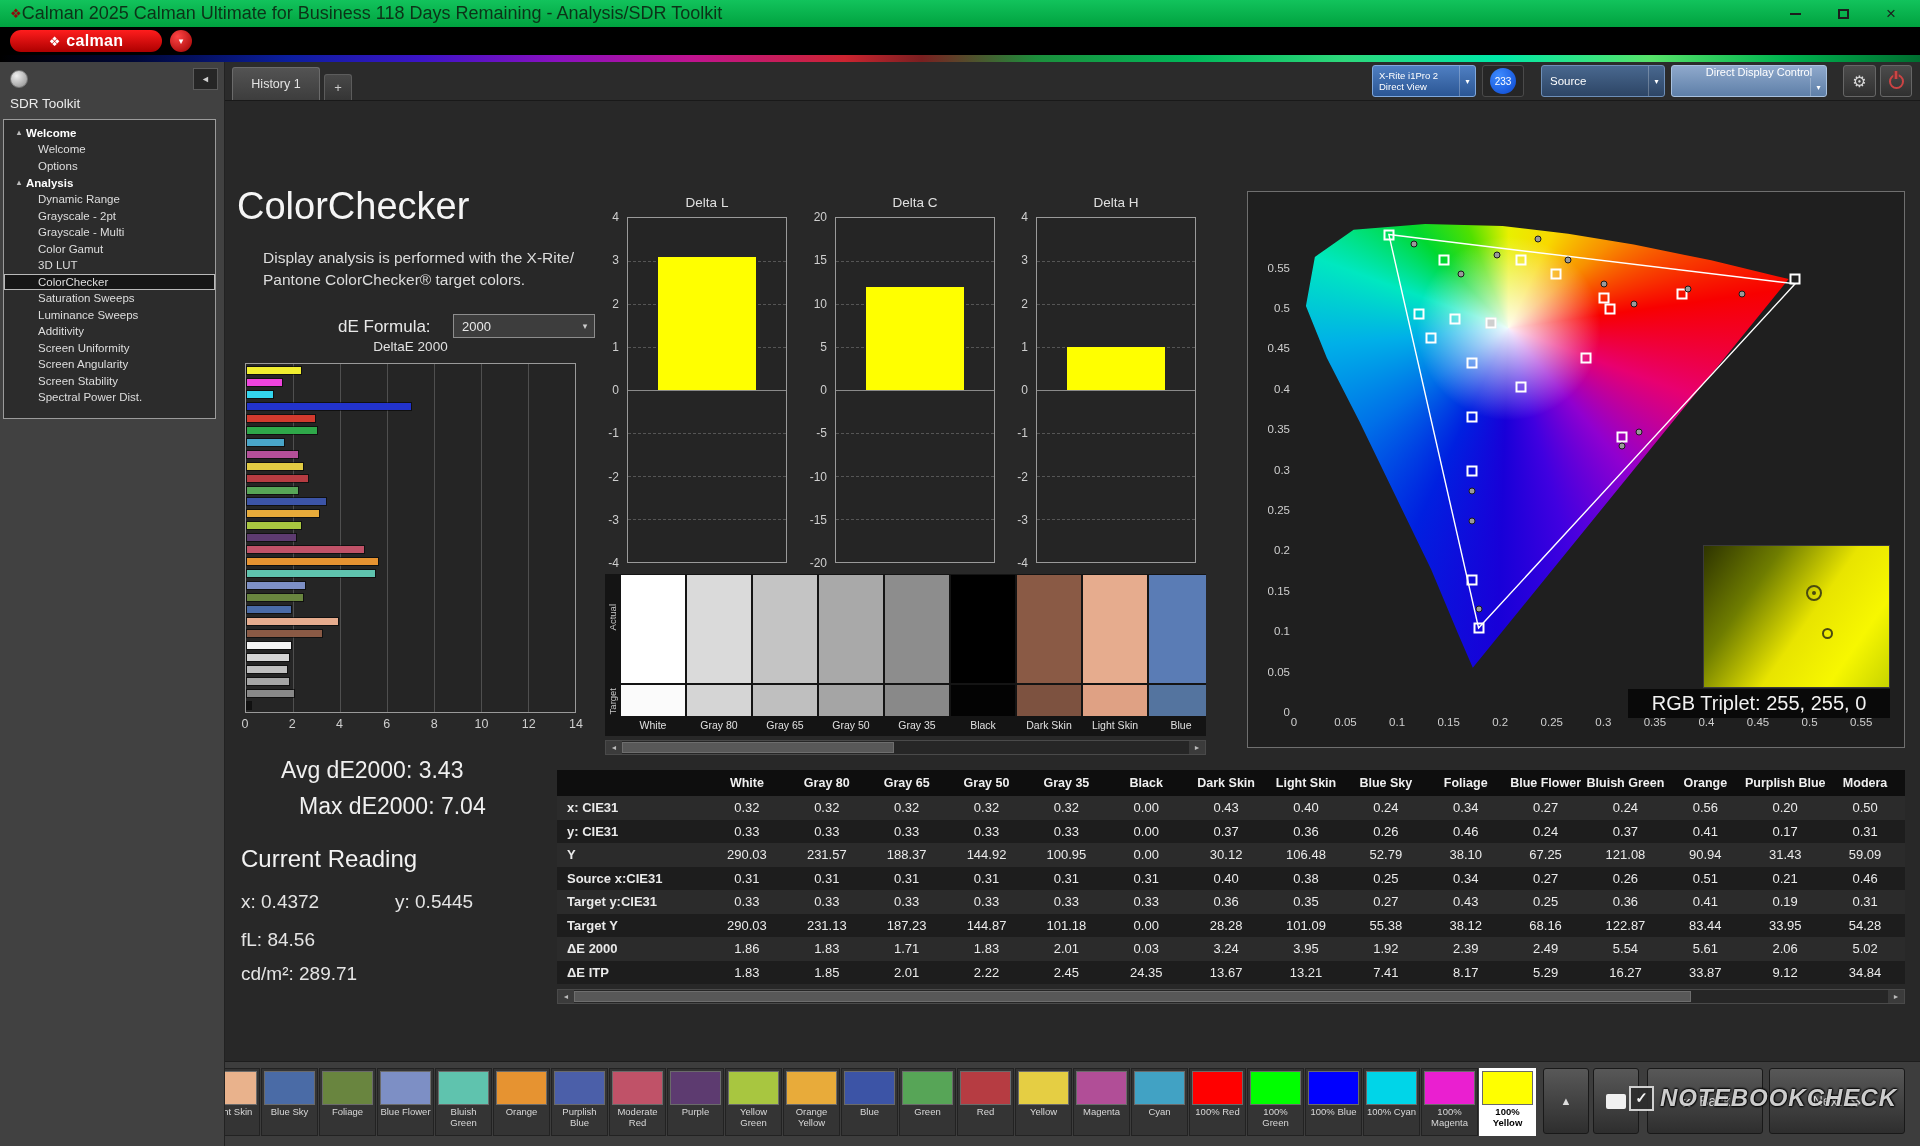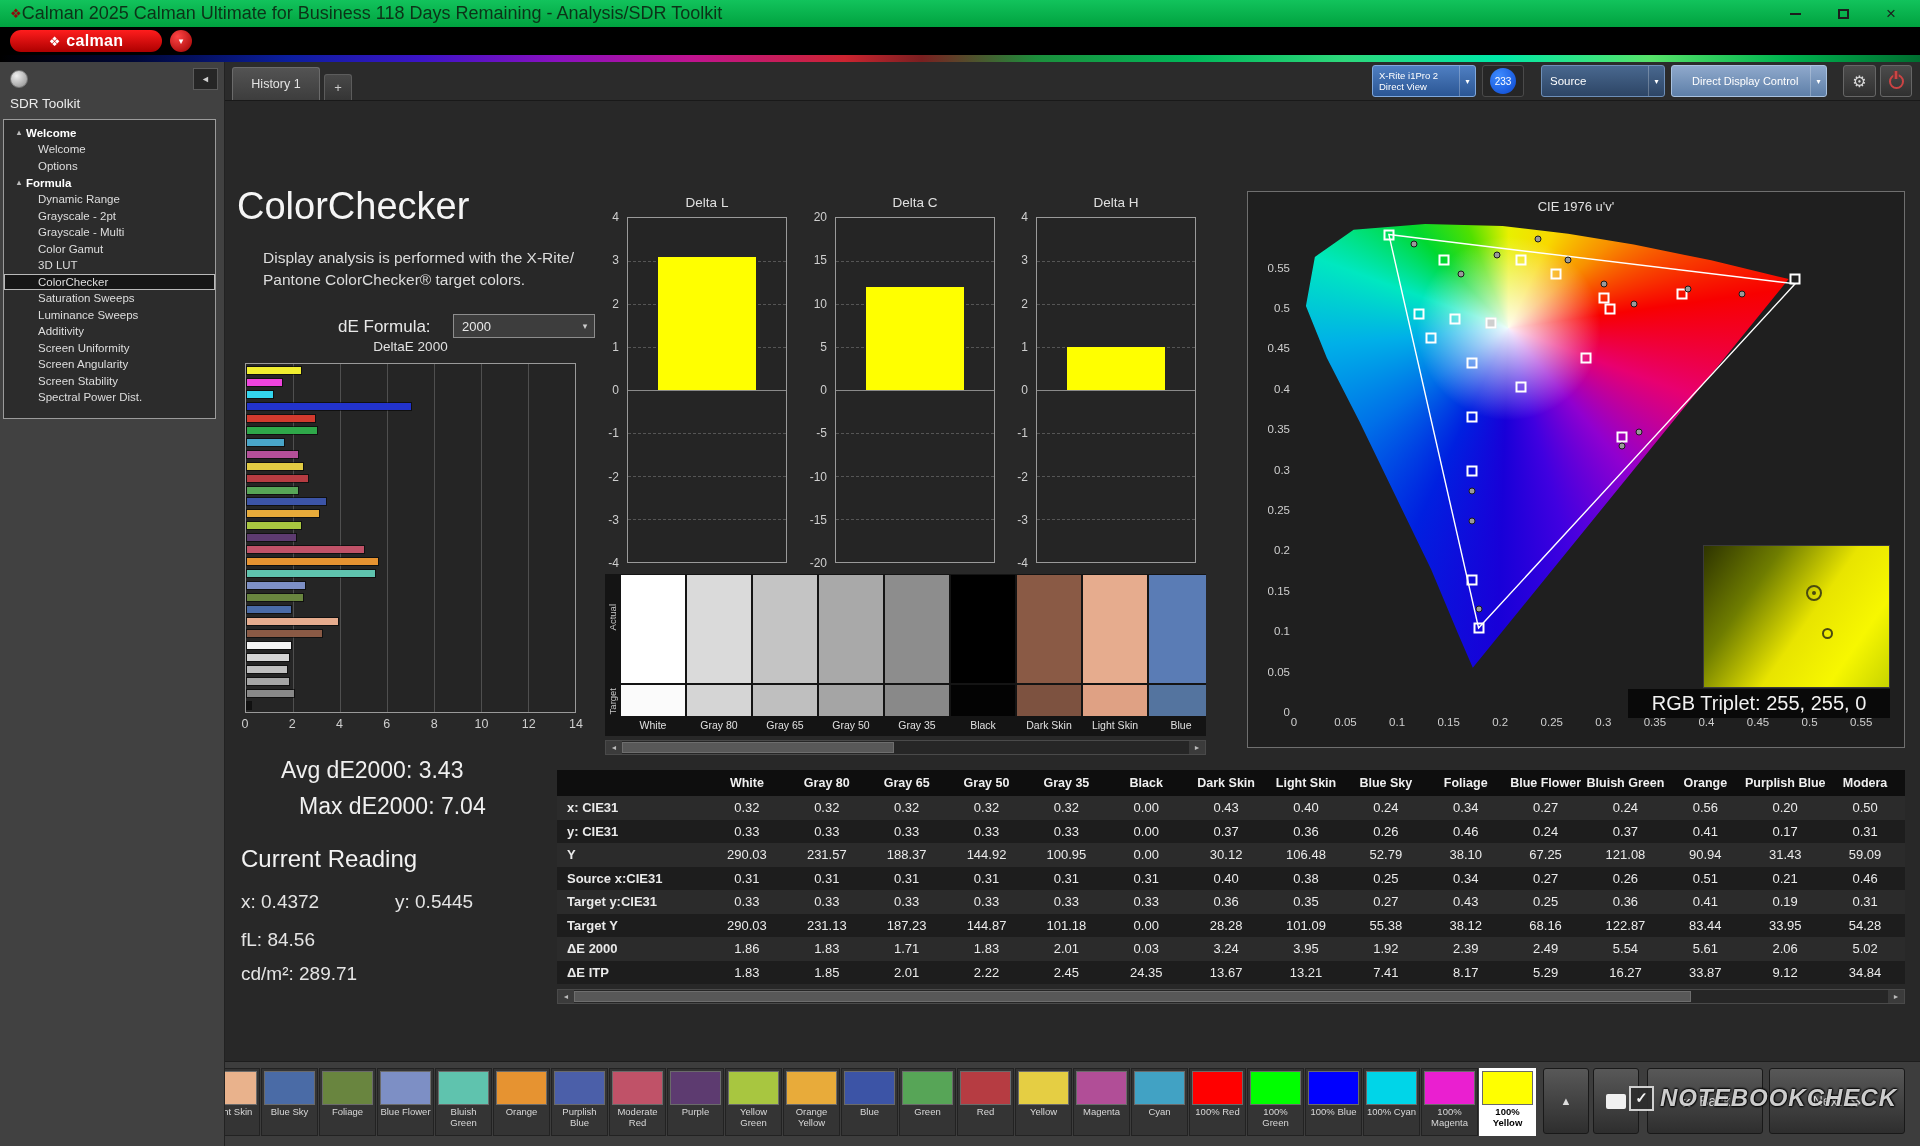--- a/index.html
+++ b/index.html
@@ -38,21 +38,21 @@
   #tabbar{position:absolute;left:225px;top:62px;right:0;height:38px;background:#2b2b2b;z-index:45;}
   .tab-hist{position:absolute;left:7px;top:5px;width:88px;height:33px;background:linear-gradient(#535353,#3d3d3d);border:1px solid #6b6b6b;border-bottom:none;border-radius:3px 3px 0 0;color:#e3e3e3;font-size:12.5px;display:flex;align-items:center;justify-content:center;}
   .tab-add{position:absolute;left:99px;top:12px;width:28px;height:26px;background:linear-gradient(#484848,#353535);border:1px solid #5c5c5c;border-bottom:none;border-radius:3px 3px 0 0;color:#ccc;font-size:13px;display:flex;align-items:center;justify-content:center;}
   .ctrl{position:absolute;top:3px;height:32px;border-radius:3px;display:flex;align-items:center;}
   .ctrl .caret{margin-left:auto;width:16px;height:100%;display:flex;align-items:center;justify-content:center;font-size:8px;color:#fff;border-left:1px solid rgba(255,255,255,.25);}
   #ctrl-meter{left:1147px;width:104px;background:linear-gradient(#4f7fc2,#2b5694);border:1px solid #7fa8dd;}
   #ctrl-meter .lines{padding-left:6px;font-size:9.5px;color:#fff;line-height:11px;}
   #ctrl-badge{left:1257px;width:42px;background:#262626;border:1px solid #4a4a4a;justify-content:center;}
   .bubble{width:26px;height:26px;border-radius:50%;background:radial-gradient(circle at 35% 30%,#3d8bff,#0b47d0);color:#fff;font-size:10px;display:flex;align-items:center;justify-content:center;}
   #ctrl-source{left:1316px;width:124px;background:linear-gradient(#49688f,#2d4565);border:1px solid #6e8fb8;padding-left:8px;font-size:11.5px;color:#fff;}
-  #ctrl-ddc{left:1446px;width:156px;background:linear-gradient(#8fa9cc,#5e7fa8);border:1px solid #a9c2e0;padding-left:20px;font-size:11px;color:#fff;}
+  #ctrl-ddc{left:1446px;width:156px;background:linear-gradient(#8fa9cc,#5e7fa8);border:1px solid #a9c2e0;padding-left:20px;font-size:11px;color:#fff;flex-direction:column;}
   #ctrl-gear{left:1618px;width:33px;background:linear-gradient(#4c4c4c,#303030);border:1px solid #666;justify-content:center;font-size:16px;color:#d8d8d8;}
   #ctrl-power{left:1655px;width:32px;background:linear-gradient(#4c4c4c,#303030);border:1px solid #666;justify-content:center;}
   .power-ico{position:relative;width:15px;height:15px;border:2px solid #c44;border-radius:50%;display:block;}
   .power-ico::after{content:"";position:absolute;left:50%;top:-5px;transform:translateX(-50%);width:3px;height:8px;background:#c44;border-left:1px solid #303030;border-right:1px solid #303030;}
 
   
   #workspace{position:absolute;left:225px;top:100px;right:0;bottom:0;background:#282828;border-top:1px solid #191919;overflow:hidden;}
   .cc-title{position:absolute;left:12px;top:84px;font-size:38px;color:#f5f5f5;}
   .cc-desc{position:absolute;left:38px;top:146px;font-size:15.5px;line-height:22px;color:#dcdcdc;}
   .formula-label{position:absolute;left:113px;top:216px;font-size:17px;color:#e8e8e8;}
@@ -201,21 +201,21 @@
   <div class="sb-title">SDR Toolkit</div>
   <div id="tree-box">
       <div class="tree-section">
         <div class="tree-caret">▴</div>
         <div class="tsl">Welcome</div>
       </div>
       <div class="tree-item">Welcome</div>
       <div class="tree-item">Options</div>
       <div class="tree-section">
         <div class="tree-caret">▴</div>
-        <div class="tsl">Formula</div>
+        <div class="tsl">Analysis</div>
       </div>
       <div class="tree-item">Dynamic Range</div>
       <div class="tree-item">Grayscale - 2pt</div>
       <div class="tree-item">Grayscale - Multi</div>
       <div class="tree-item">Color Gamut</div>
       <div class="tree-item">3D LUT</div>
       <div class="tree-item selected">ColorChecker</div>
       <div class="tree-item">Saturation Sweeps</div>
       <div class="tree-item">Luminance Sweeps</div>
       <div class="tree-item">Additivity</div>
@@ -449,21 +449,20 @@
   </div>
   <div class="hscroll" id="strip-scroll">
     <div class="hs-arrow">◄</div>
     <div class="hs-track">
         <div class="hs-thumb"></div>
       </div>
     <div class="hs-arrow">►</div>
   </div>
 
   <div id="cie-panel">
-    <div class="cie-title">CIE 1976 u'v'</div>
     <div id="cie-ylabels">
         <div class="cie-ylab" style="top: 9.68801%;">0.55</div>
         <div class="cie-ylab" style="top: 17.8982%;">0.5</div>
         <div class="cie-ylab" style="top: 26.1084%;">0.45</div>
         <div class="cie-ylab" style="top: 34.3186%;">0.4</div>
         <div class="cie-ylab" style="top: 42.5287%;">0.35</div>
         <div class="cie-ylab" style="top: 50.7389%;">0.3</div>
         <div class="cie-ylab" style="top: 58.9491%;">0.25</div>
         <div class="cie-ylab" style="top: 67.1593%;">0.2</div>
         <div class="cie-ylab" style="top: 75.3695%;">0.15</div>

